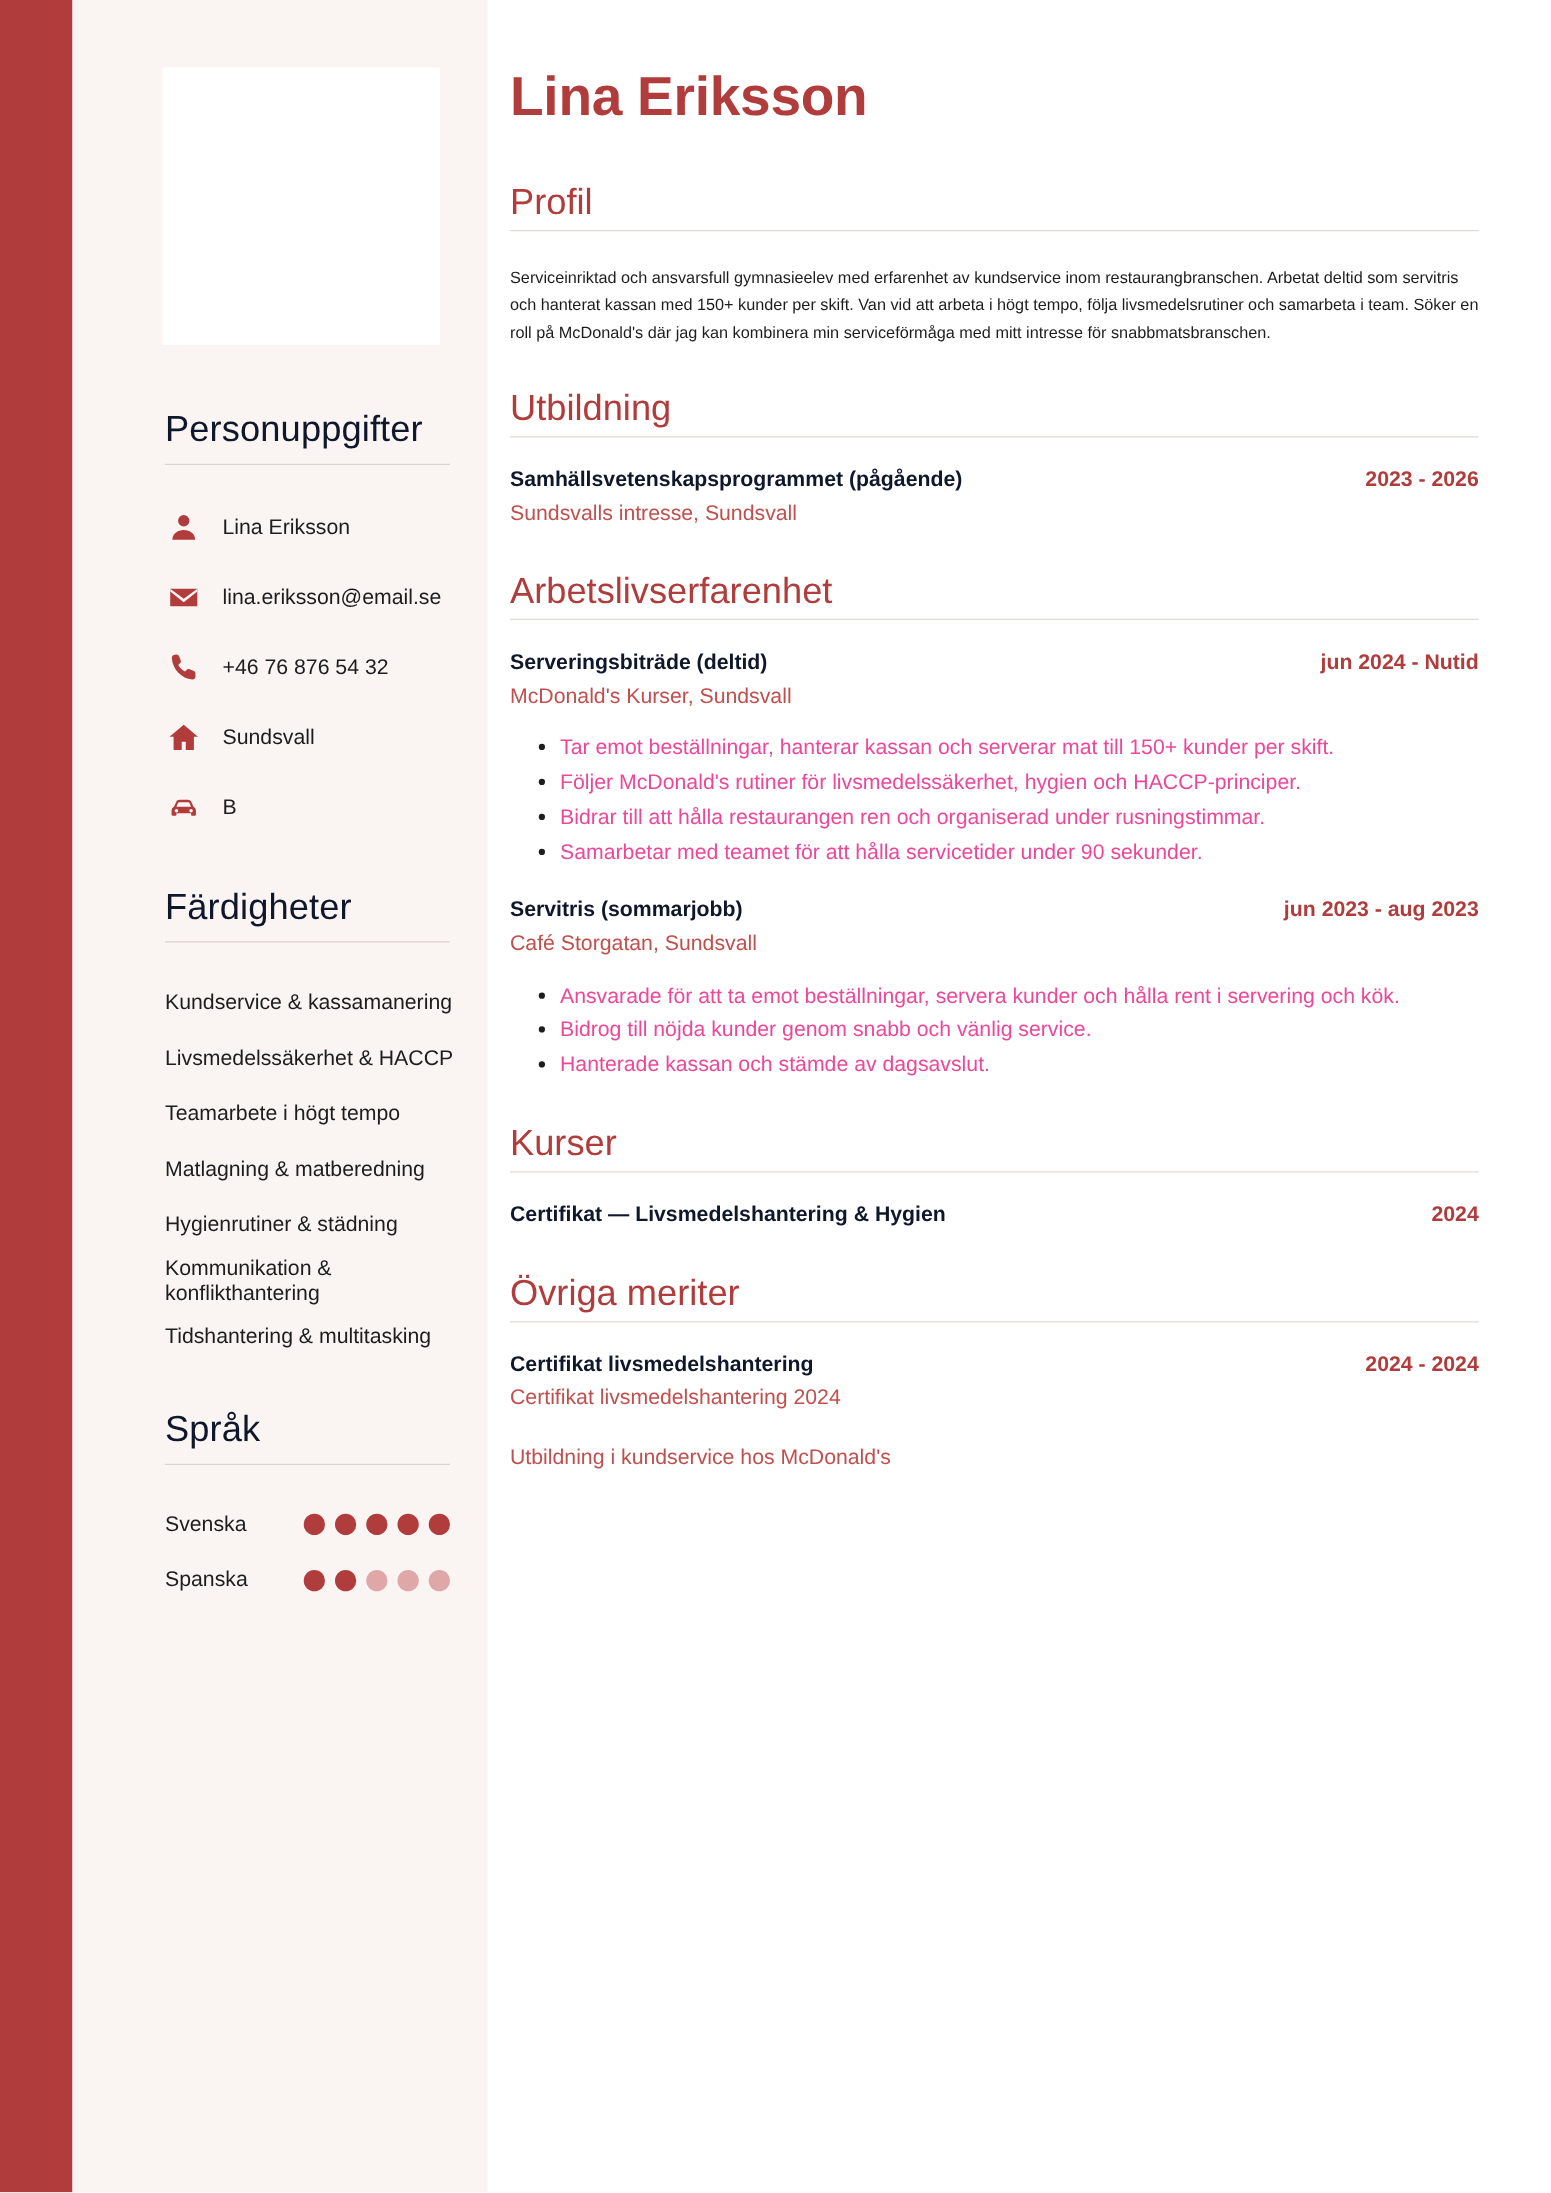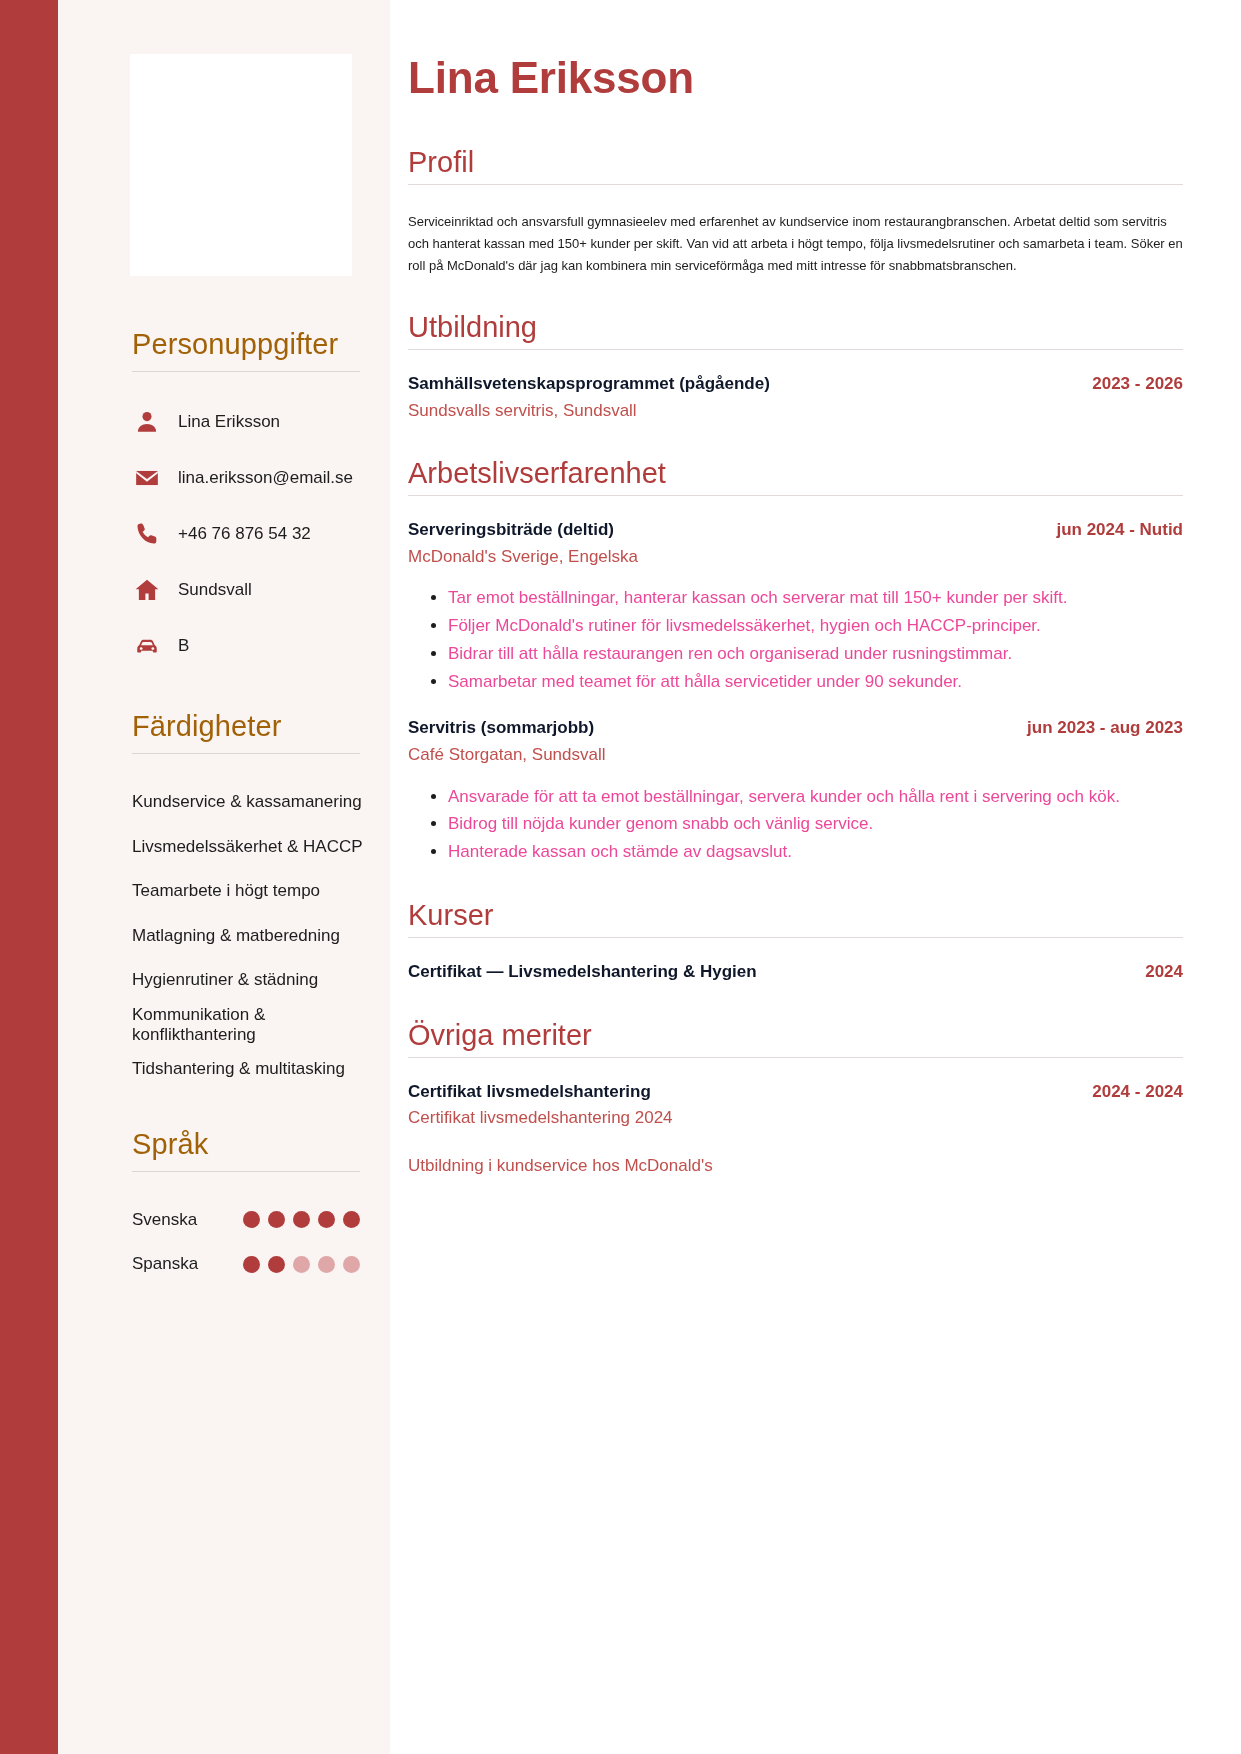--- a/index.html
+++ b/index.html
@@ -34,21 +34,21 @@
     padding: 54px 26px 40px 16px;
     height: 100%;
   }
   .photo-frame {
     width: 222px;
     height: 222px;
     background: #ffffff;
     margin: 0 auto 0 56px;
   }
   .side-h {
-    color: #a16207;
+    color: #0f172a;
     font-size: 29px;
     font-weight: 400;
     letter-spacing: 0.1px;
     margin: 0 0 4px 0;
     padding-left: 0;
   }
   .side-h-wrap { margin-top: 52px; padding-left: 58px; }
   .side-h-wrap.tight { margin-top: 36px; }
   .side-rule {
     height: 1px;
@@ -302,34 +302,34 @@
     </section>
 
     <section class="section">
       <div class="sec-h">Utbildning</div>
       <div class="sec-rule"></div>
       <div class="entry">
         <div class="entry-head">
           <span class="entry-title">Samhällsvetenskapsprogrammet (pågående)</span>
           <span class="entry-date">2023 - 2026</span>
         </div>
-        <div class="entry-sub">Sundsvalls servitris, Sundsvall</div>
+        <div class="entry-sub">Sundsvalls intresse, Sundsvall</div>
       </div>
     </section>
 
     <section class="section">
       <div class="sec-h">Arbetslivserfarenhet</div>
       <div class="sec-rule"></div>
 
       <div class="entry">
         <div class="entry-head">
           <span class="entry-title">Serveringsbiträde (deltid)</span>
           <span class="entry-date">jun 2024 - Nutid</span>
         </div>
-        <div class="entry-sub">McDonald's Sverige, Engelska</div>
+        <div class="entry-sub">McDonald's Kurser, Sundsvall</div>
         <ul class="bullets">
           <li>Tar emot beställningar, hanterar kassan och serverar mat till 150+ kunder per skift.</li>
           <li>Följer McDonald's rutiner för livsmedelssäkerhet, hygien och HACCP-principer.</li>
           <li>Bidrar till att hålla restaurangen ren och organiserad under rusningstimmar.</li>
           <li>Samarbetar med teamet för att hålla servicetider under 90 sekunder.</li>
         </ul>
       </div>
 
       <div class="entry">
         <div class="entry-head">

